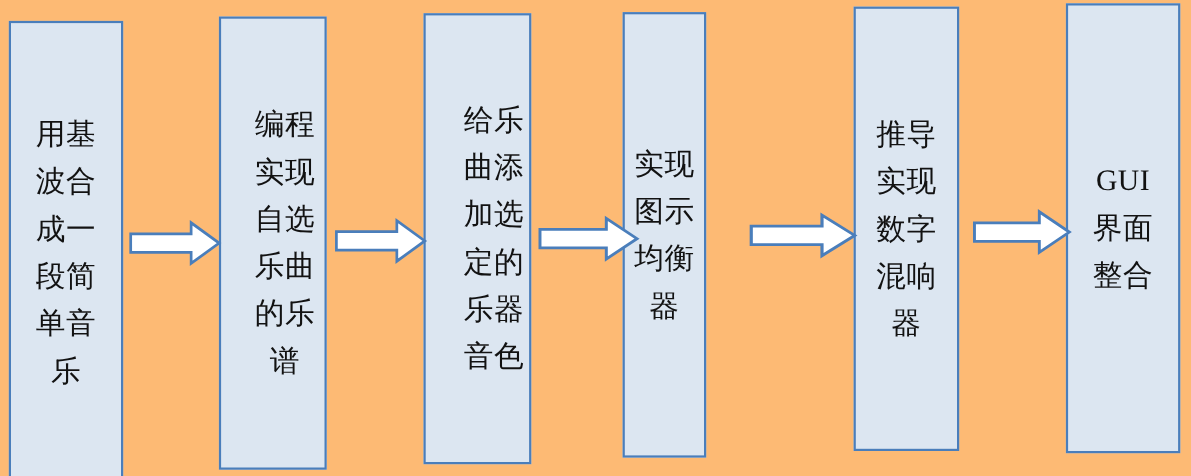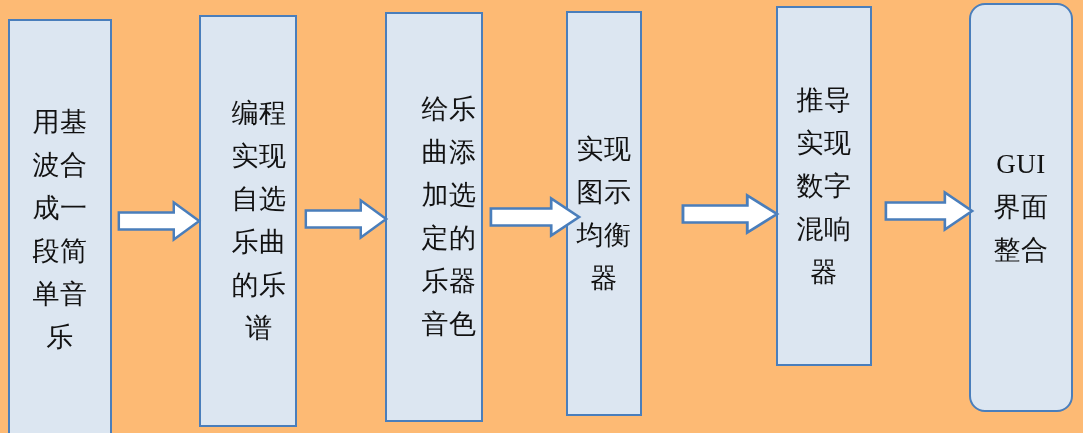--- a/index.html
+++ b/index.html
@@ -56,24 +56,24 @@
   </div>
   <div class="flow-box" style="left: 199px; top: 15px; width: 98px; height: 412px; padding-left: 22px;">
     <span class="box-label" style="width: 56px;">编程实现自选乐曲的乐谱</span>
   </div>
   <div class="flow-box" style="left: 385px; top: 12px; width: 98px; height: 410px; justify-content: flex-end;">
     <span class="box-label" style="width: 56px;">给乐曲添加选定的乐器音色</span>
   </div>
   <div class="flow-box" style="left: 566px; top: 11px; width: 76px; height: 405px;">
     <span class="box-label" style="width: 56px;">实现图示均衡器</span>
   </div>
-  <div class="flow-box" style="left: 776px; top: 6px; width: 96px; height: 360px;">
+  <div class="flow-box" style="left: 776px; top: 6px; width: 96px; height: 404px;">
     <span class="box-label" style="width: 56px;">推导实现数字混响器</span>
   </div>
-  <div class="flow-box" style="left: 969px; top: 3px; width: 104px; height: 409px; border-radius: 16px;">
+  <div class="flow-box" style="left: 969px; top: 3px; width: 104px; height: 409px;">
     <span class="box-label latin-lead" style="width: 56px;">GUI界面整合</span>
   </div>
 
   <div class="arrow" style="left: 118px; top: 200px; width: 82px; height: 42px;">
     <svg viewBox="0 0 100 50" preserveAspectRatio="none" width="82" height="42">
       <path d="M1,15 L68,15 L68,3 L99,25 L68,47 L68,35 L1,35 Z" fill="#ffffff" stroke="#4a7ebb" stroke-width="3" stroke-linejoin="miter"></path>
     </svg>
   </div>
   <div class="arrow" style="left: 305px; top: 198px; width: 82px; height: 42px;">
     <svg viewBox="0 0 100 50" preserveAspectRatio="none" width="82" height="42">

